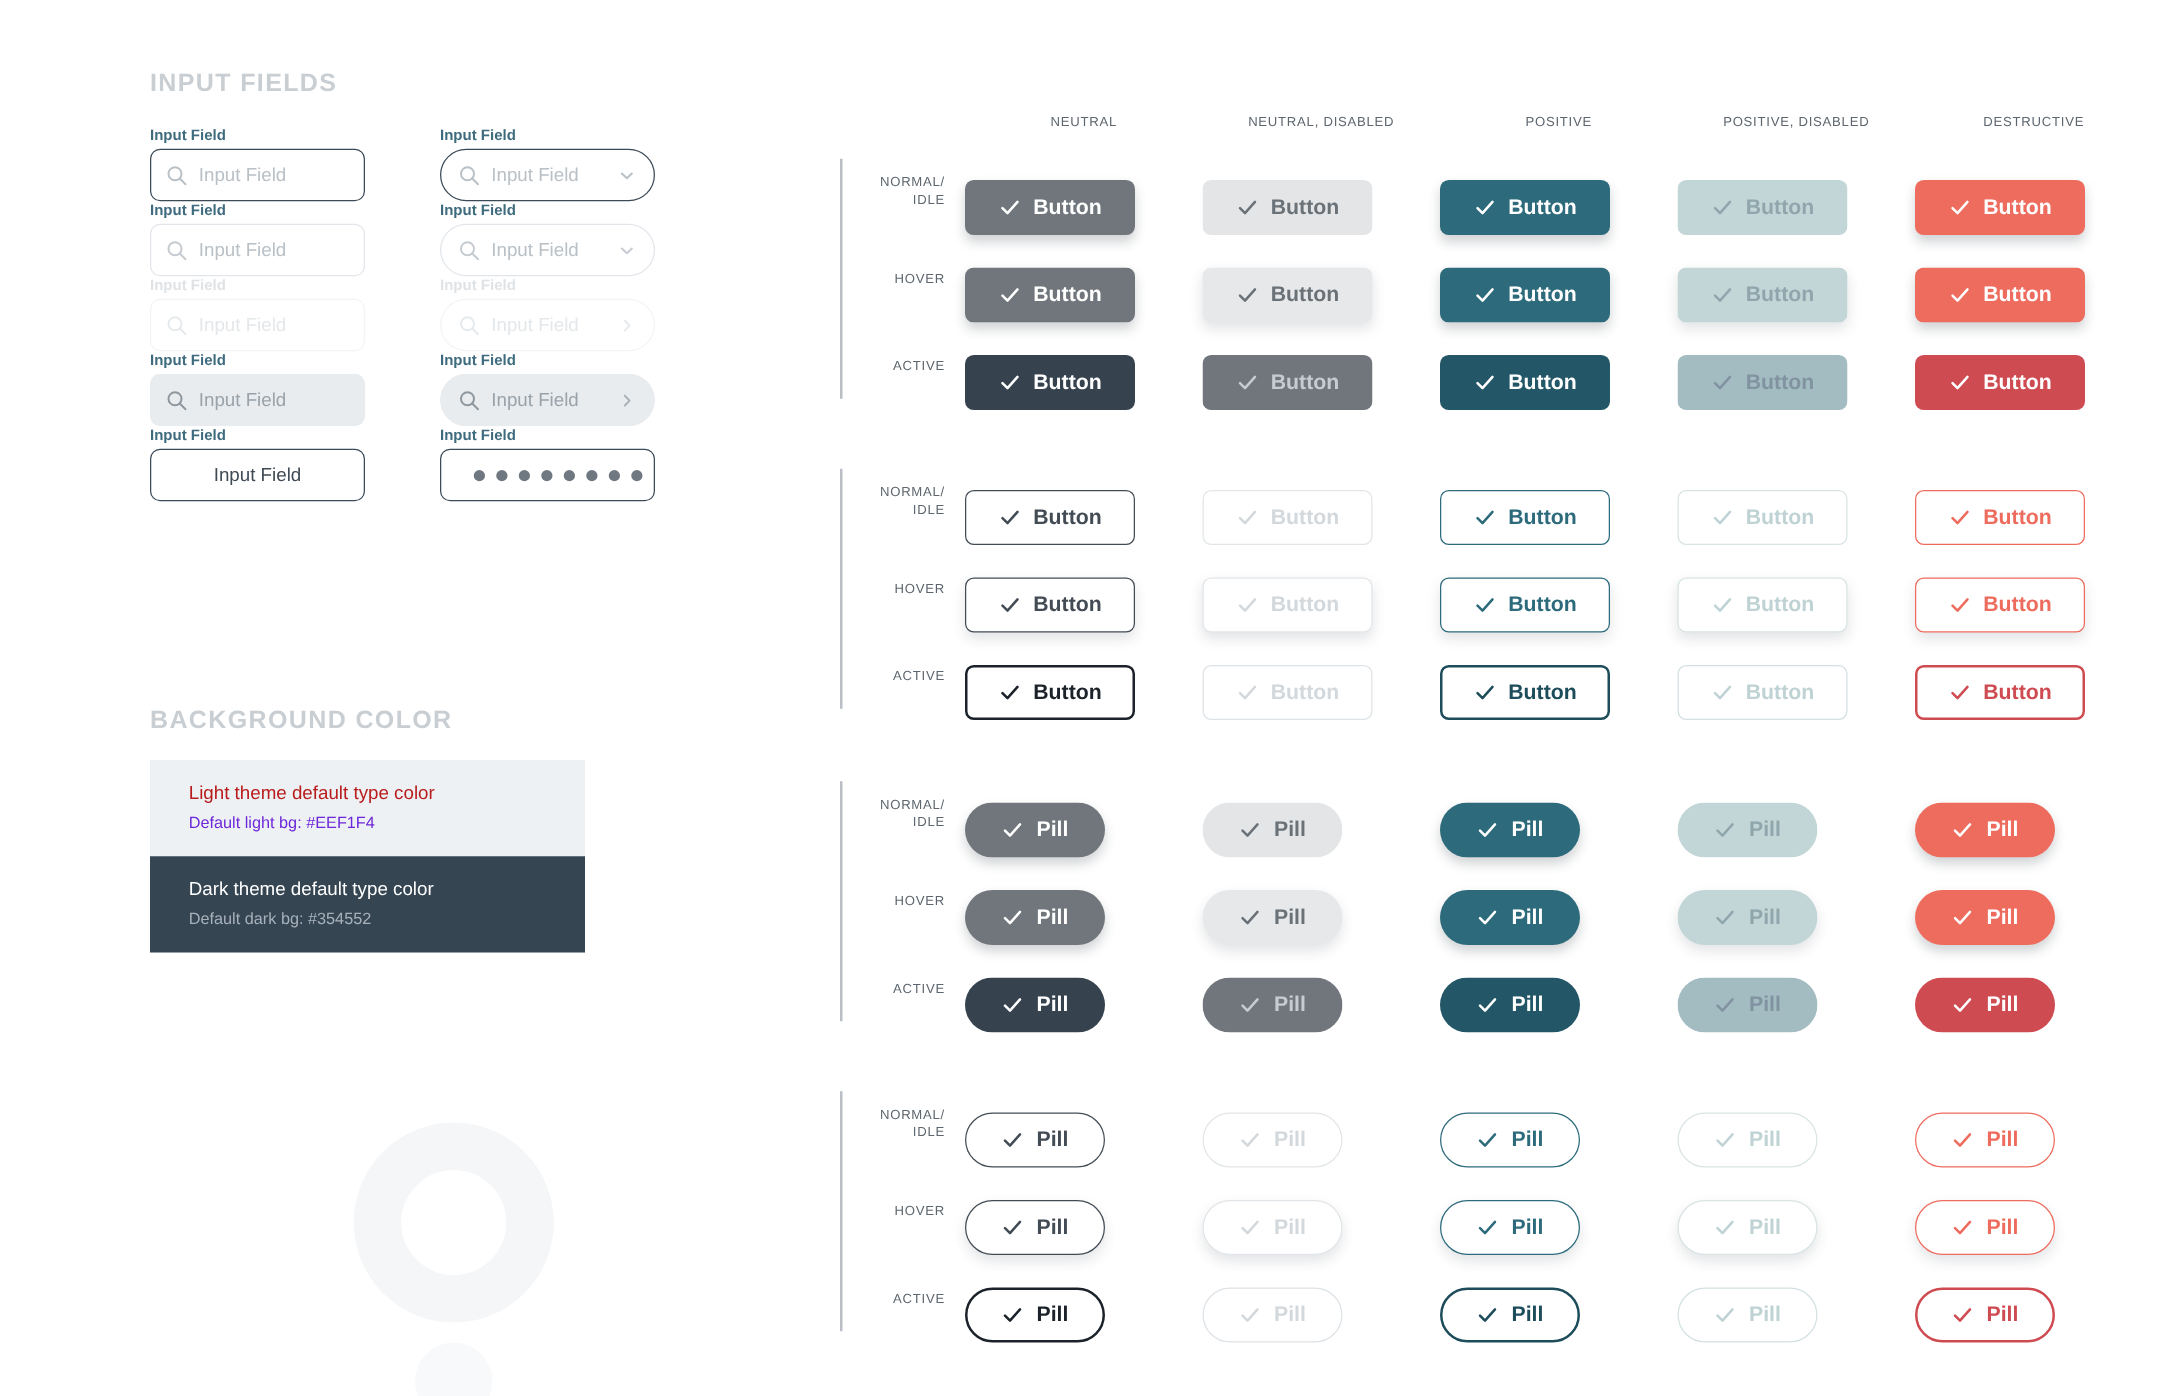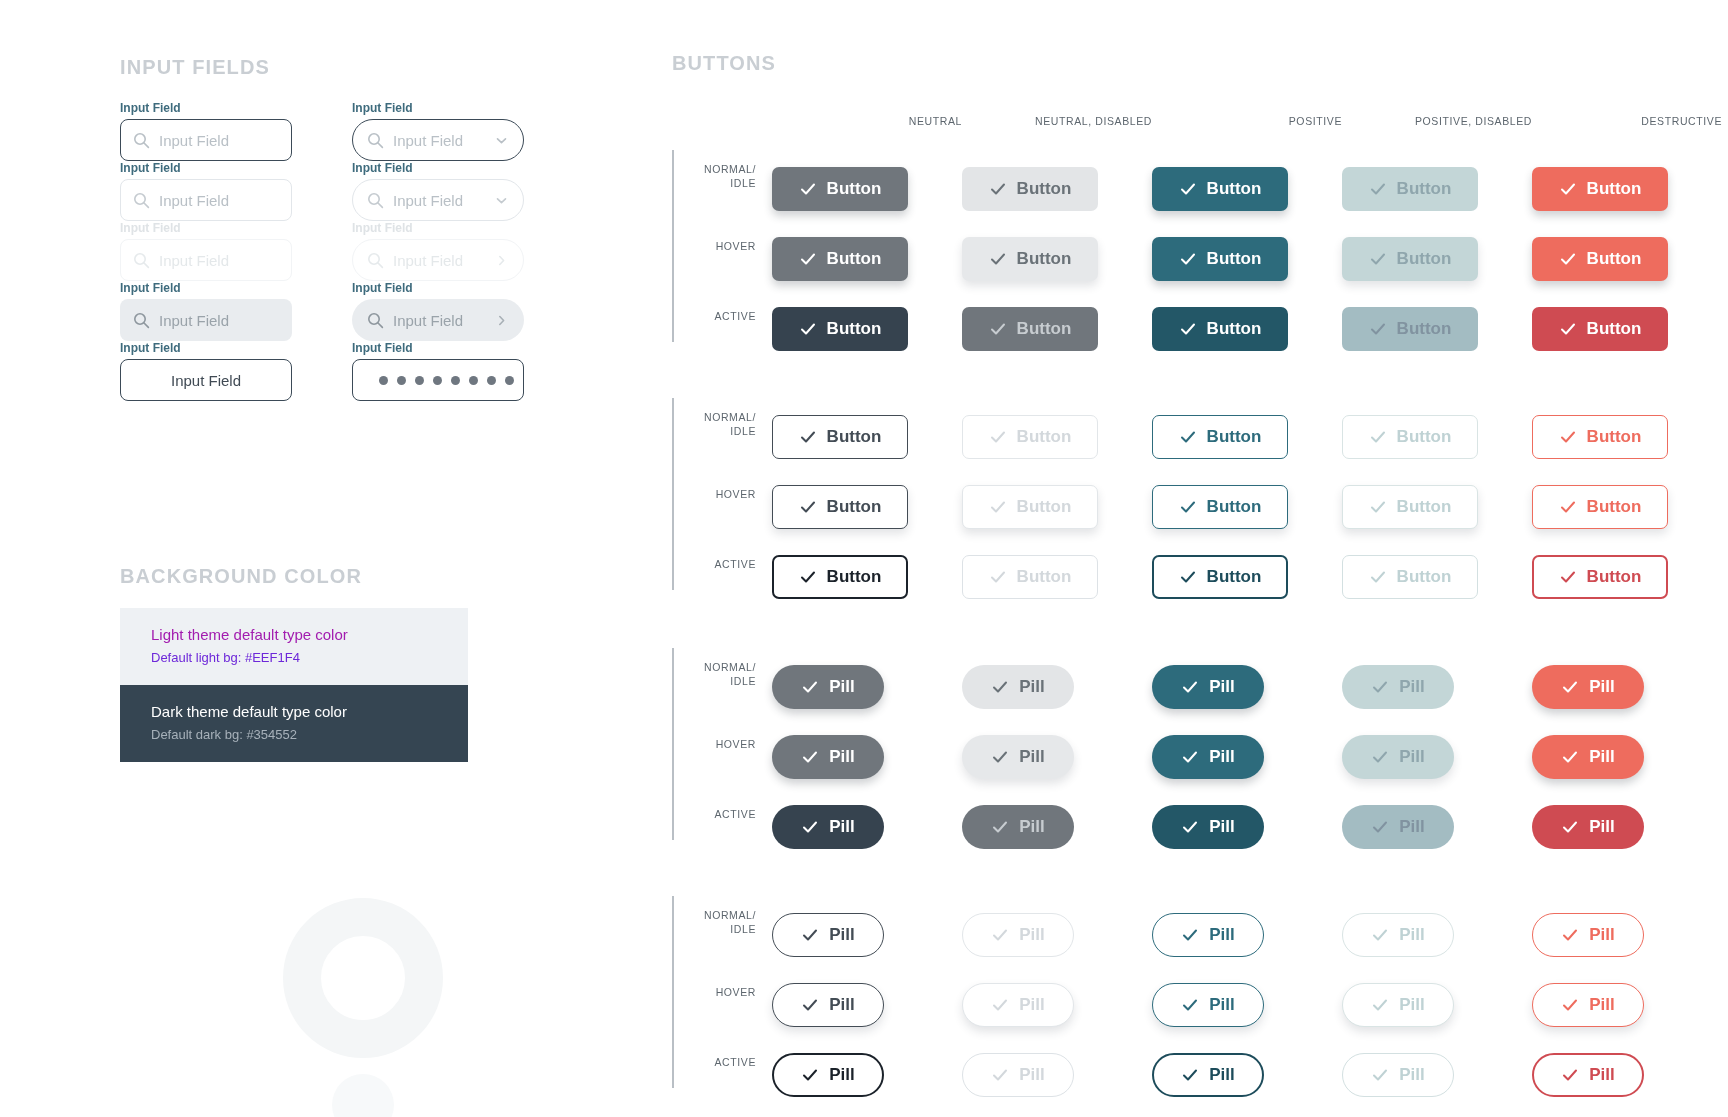--- a/index.html
+++ b/index.html
@@ -54,21 +54,21 @@
   .dots i { width: 9px; height: 9px; border-radius: 50%; background: #6f7780; display: block; }
 
   
   .bg-section { position: absolute; left: 120px; top: 565px; width: 350px; }
   .swatches { margin-top: 20px; width: 348px; }
   .sw { padding: 18px 0 20px 31px; }
   .sw.light { background: #eef1f4; }
   .sw.dark { background: #354552; }
   .sw-title { font-size: 15px; margin-bottom: 7px; }
   .sw-sub { font-size: 13px; }
-  .sw.light .sw-title { color: #a21caf; }
+  .sw.light .sw-title { color: #b91c1c; }
   .sw.light .sw-sub { color: #6d28d9; }
   .sw.dark .sw-title { color: #ffffff; }
   .sw.dark .sw-sub { color: #a7b1ba; }
 
   
   .deco { position: absolute; left: 283px; top: 898px; }
   .deco .ring {
     width: 160px; height: 160px; border-radius: 50%;
     border: 38px solid #f4f6f7;
   }
@@ -78,21 +78,21 @@
   }
 
   
   .right-col { position: absolute; left: 672px; top: 52px; }
   .col-heads {
     display: grid; grid-template-columns: 100px repeat(5, 190px);
     column-gap: 0; margin-top: 30px; align-items: end; height: 22px;
   }
   .col-head {
     font-size: 10.5px; letter-spacing: 0.6px; color: #5d666e;
-    text-align: right; text-transform: uppercase;
+    text-align: center; text-transform: uppercase;
   }
   .block { display: grid; grid-template-columns: 100px repeat(5, 190px); position: relative; }
   .block + .block { margin-top: 32px; }
   .rail {
     position: absolute; left: 0px; top: 9px; bottom: 9px;
     width: 2px; background: #b9bfc5;
   }
   .row-label {
     font-size: 10.5px; letter-spacing: 0.6px; color: #5d666e;
     text-align: right; padding-right: 16px; text-transform: uppercase;
@@ -294,21 +294,20 @@
       </div>
     </div>
   </div>
 
   <div class="deco">
     <div class="ring"></div>
     <div class="dot"></div>
   </div>
 
   <div class="right-col">
-    <div class="section-title">BUTTONS</div>
 
     <div class="col-heads">
       <div></div>
       <div class="col-head">NEUTRAL</div>
       <div class="col-head">NEUTRAL, DISABLED</div>
       <div class="col-head">POSITIVE</div>
       <div class="col-head">POSITIVE, DISABLED</div>
       <div class="col-head">DESTRUCTIVE</div>
     </div>
 

